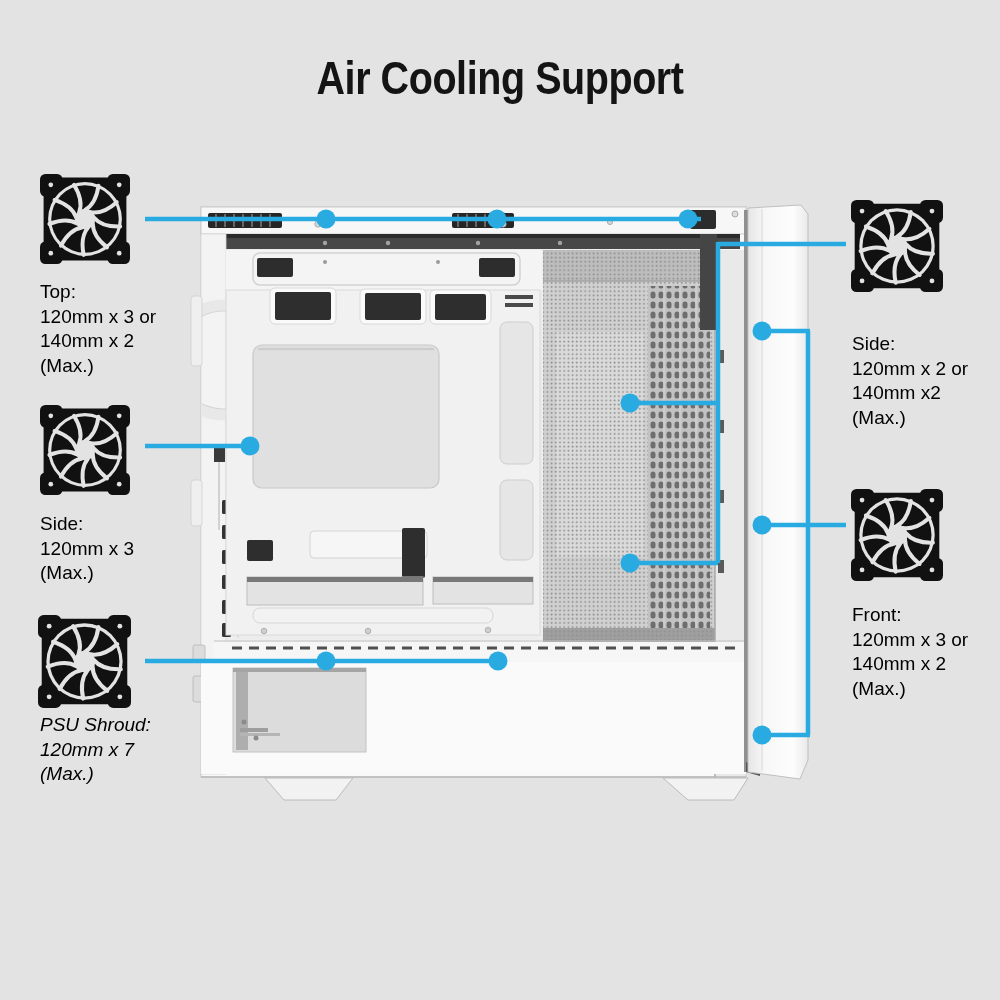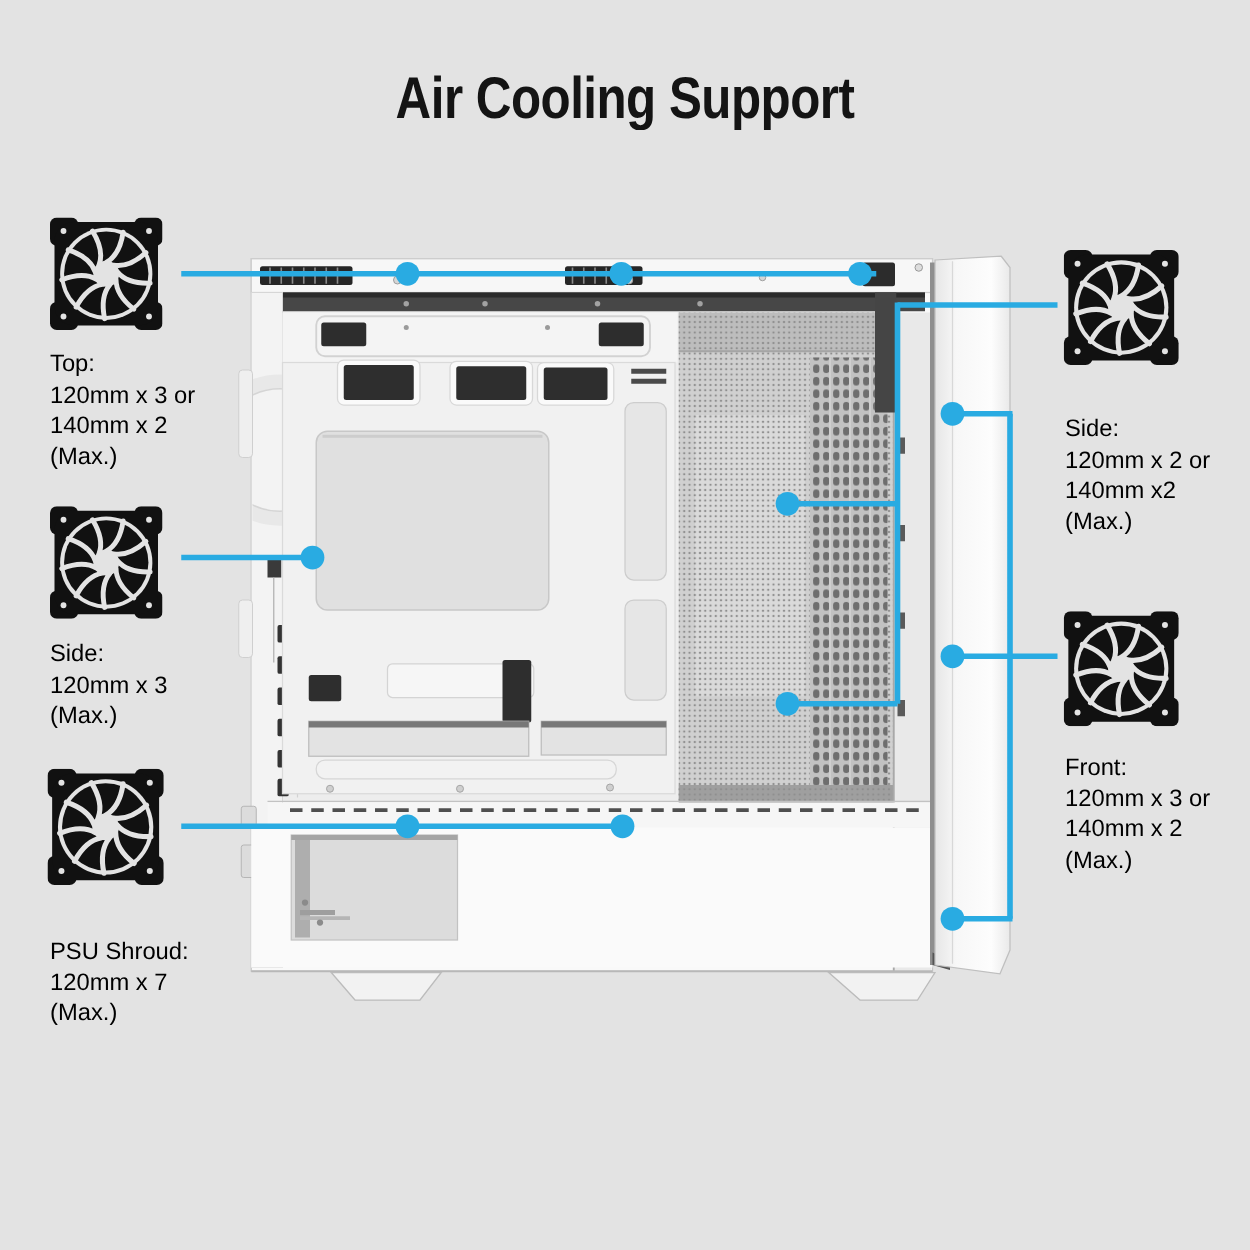--- a/index.html
+++ b/index.html
@@ -19,21 +19,21 @@
     letter-spacing:-0.5px;
     white-space:nowrap;
   }
   .label{
     position:absolute;
     font-size:19px;line-height:24.5px;color:#000000;
     white-space:nowrap;
   }
   #label-top{left:40px;top:280px;}
   #label-rear{left:40px;top:512px;}
-  #label-psu{left:40px;top:750px;}
+  #label-psu{left:40px;top:713px;font-style:italic;}
   #label-side{left:852px;top:312px;margin-top:20px;}
   #label-front{left:852px;top:603px;}
   svg{position:absolute;left:0;top:0;}
 </style>
 </head>
 <body>
 
 <div id="stage">
 
   <h1 id="title">Air Cooling Support</h1>

